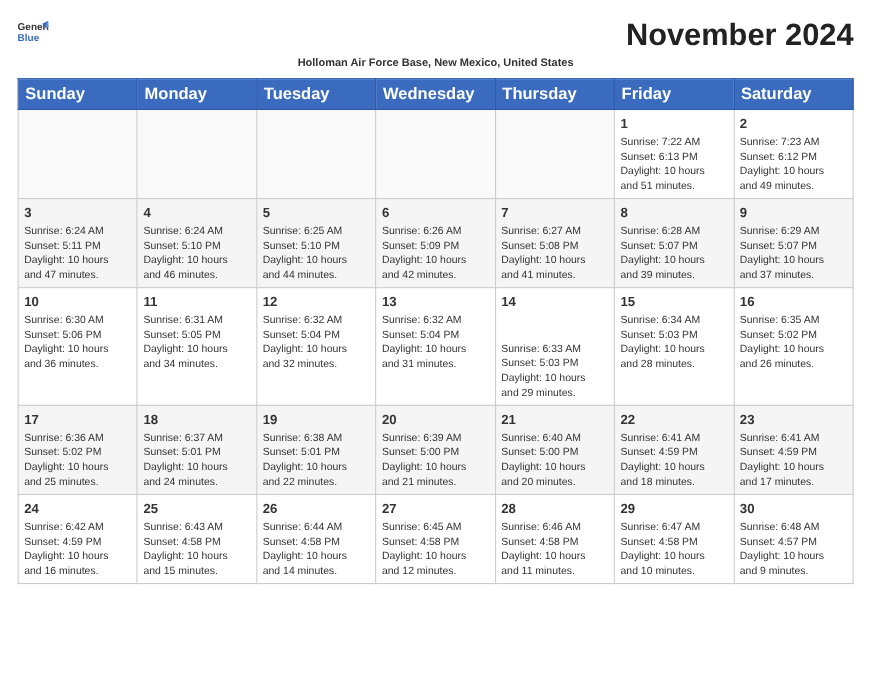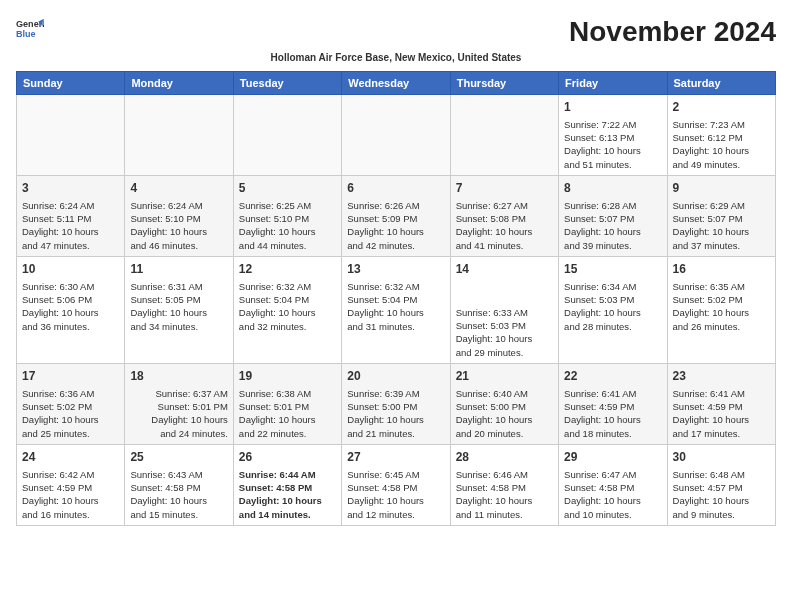--- a/index.html
+++ b/index.html
@@ -41,21 +41,21 @@
     table {
       width: 100%;
       border-collapse: collapse;
       font-size: 10px;
     }
     thead tr th {
       background-color: #3a6bbf;
       color: #fff;
       text-align: left;
       padding: 5px 6px;
-      font-size: 11px;
+      font-size: 15px;
       font-weight: bold;
       border: 1px solid #2a5aad;
     }
     tbody tr td {
       border: 1px solid #ccc;
       vertical-align: top;
       padding: 4px 5px;
       height: 80px;
       width: calc(100% / 7);
       background: #fff;
@@ -235,21 +235,21 @@
       <tr>
         <td>
           <span class="day-num">17</span>
           <div class="day-info" style="white-space: pre-line;">Sunrise: 6:36 AM
 Sunset: 5:02 PM
 Daylight: 10 hours
 and 25 minutes.</div>
         </td>
         <td>
           <span class="day-num">18</span>
-          <div class="day-info" style="white-space: pre-line; text-align: right;">Sunrise: 6:37 AM
+          <div class="day-info" style="white-space: pre-line;">Sunrise: 6:37 AM
 Sunset: 5:01 PM
 Daylight: 10 hours
 and 24 minutes.</div>
         </td>
         <td>
           <span class="day-num">19</span>
           <div class="day-info" style="white-space: pre-line;">Sunrise: 6:38 AM
 Sunset: 5:01 PM
 Daylight: 10 hours
 and 22 minutes.</div>
@@ -293,21 +293,21 @@
         </td>
         <td>
           <span class="day-num">25</span>
           <div class="day-info" style="white-space: pre-line;">Sunrise: 6:43 AM
 Sunset: 4:58 PM
 Daylight: 10 hours
 and 15 minutes.</div>
         </td>
         <td>
           <span class="day-num">26</span>
-          <div class="day-info" style="white-space: pre-line; font-weight: bold;">Sunrise: 6:44 AM
+          <div class="day-info" style="white-space: pre-line;">Sunrise: 6:44 AM
 Sunset: 4:58 PM
 Daylight: 10 hours
 and 14 minutes.</div>
         </td>
         <td>
           <span class="day-num">27</span>
           <div class="day-info" style="white-space: pre-line;">Sunrise: 6:45 AM
 Sunset: 4:58 PM
 Daylight: 10 hours
 and 12 minutes.</div>

